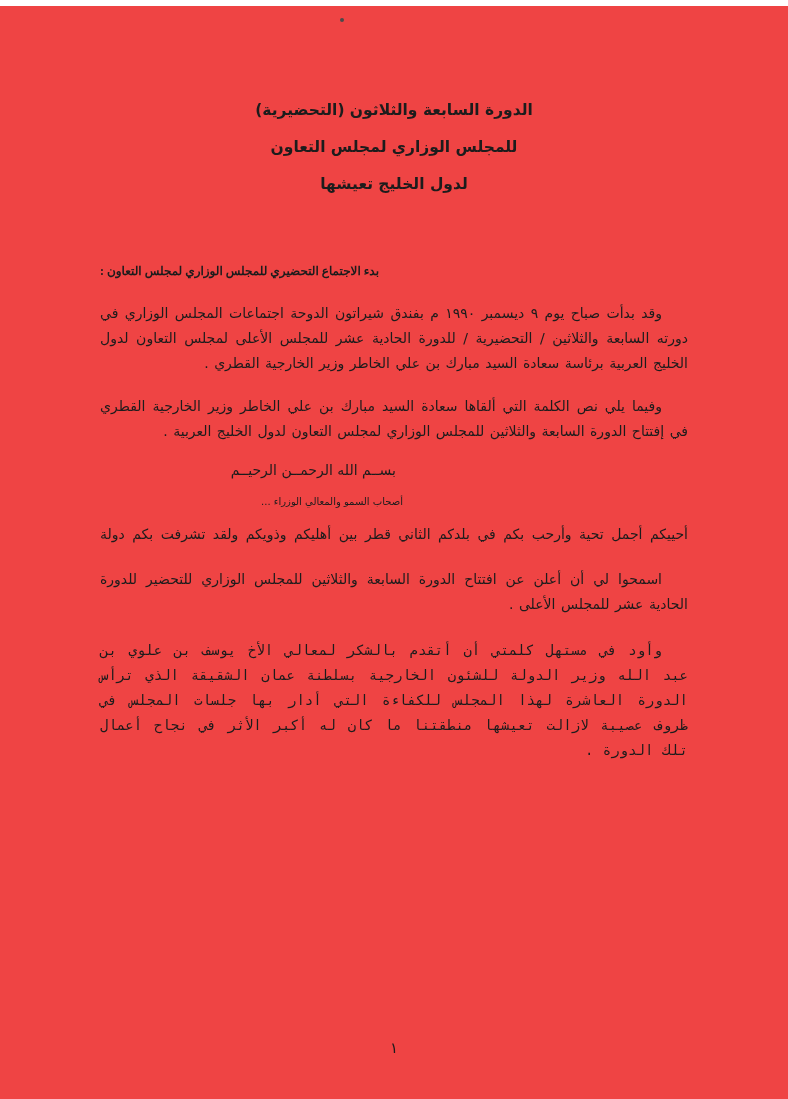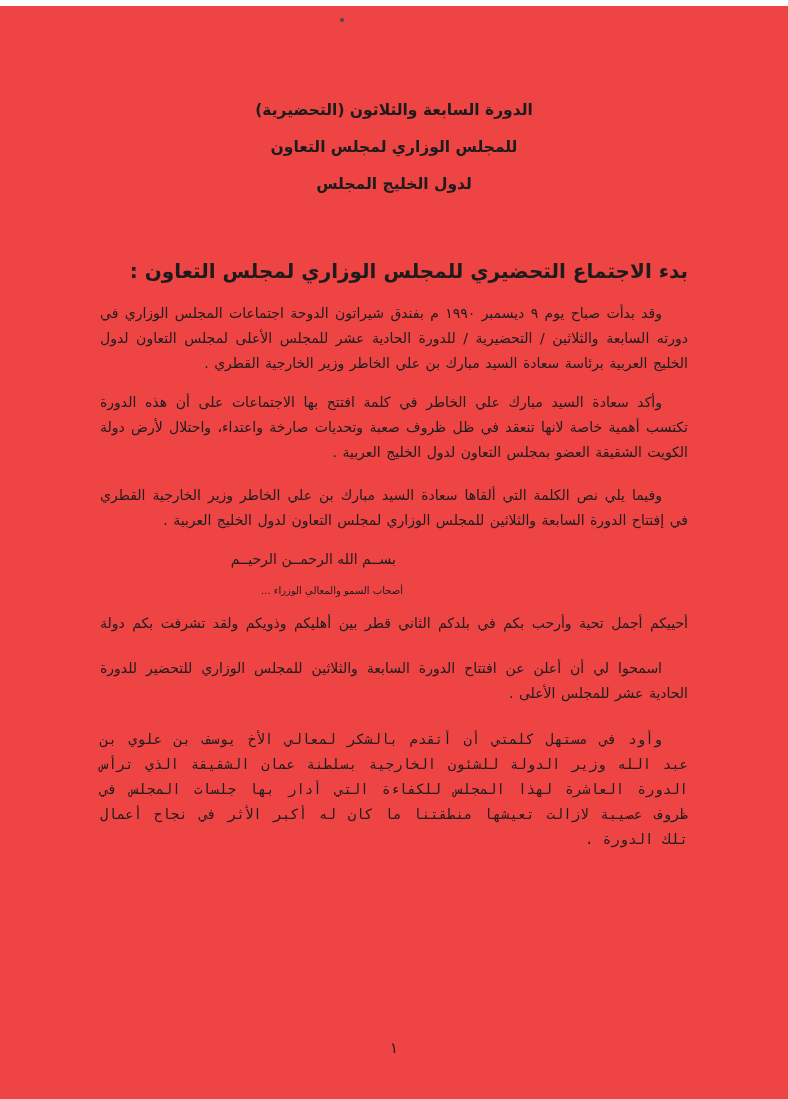--- a/index.html
+++ b/index.html
@@ -37,23 +37,24 @@
   .title-block {
     margin-top: 86px;
     text-align: center;
     font-weight: bold;
     font-size: 15.5px;
     line-height: 37px;
     letter-spacing: 0.2px;
   }
   .heading {
     font-weight: bold;
-    font-size: 20px;
+    font-size: 12px;
     line-height: 24px;
-    text-align: right;
+    text-align: left;
+    font-family: Liberation Serif, serif;
   }
   .heading-1 { margin-top: 56px; }
   .heading-2 { margin-top: 36px; }
   .para {
     font-size: 14px;
     line-height: 25px;
     text-align: justify;
     word-spacing: 1px;
   }
   .indent { text-indent: 26px; }
@@ -105,28 +106,27 @@
 
 <div class="page">
 
   <span class="speck"></span>
 
   <div class="content">
 
     <div class="title-block">
       <div>الدورة السابعة والثلاثون (التحضيرية)</div>
       <div>للمجلس الوزاري لمجلس التعاون</div>
-      <div>لدول الخليج المجلس</div>
+      <div>لدول الخليج تعيشها</div>
     </div>
 
     <div class="heading heading-1">بدء الاجتماع التحضيري للمجلس الوزاري لمجلس التعاون :</div>
 
     <p class="para indent mt-a1">وقد بدأت صباح يوم ٩ ديسمبر ١٩٩٠ م بفندق شيراتون الدوحة اجتماعات المجلس الوزاري في دورته السابعة والثلاثين / التحضيرية / للدورة الحادية عشر للمجلس الأعلى لمجلس التعاون لدول الخليج العربية برئاسة سعادة السيد مبارك بن علي الخاطر وزير الخارجية القطري .</p>
 
-    <p class="para indent mt-a2">وأكد سعادة السيد مبارك علي الخاطر في كلمة افتتح بها الاجتماعات على أن هذه الدورة تكتسب أهمية خاصة لانها تنعقد في ظل ظروف صعبة وتحديات صارخة واعتداء، واحتلال لأرض دولة الكويت الشقيقة العضو بمجلس التعاون لدول الخليج العربية .</p>
 
 
     <p class="para indent mt-intro">وفيما يلي نص الكلمة التي ألقاها سعادة السيد مبارك بن علي الخاطر وزير الخارجية القطري في إفتتاح الدورة السابعة والثلاثين للمجلس الوزاري لمجلس التعاون لدول الخليج العربية .</p>
 
     <div class="basmala">بســم الله الرحمــن الرحيــم</div>
 
     <div class="salutation">أصحاب السمو والمعالي الوزراء ...</div>
 
     <div class="line-stretch">أحييكم أجمل تحية وأرحب بكم في بلدكم الثاني قطر بين أهليكم وذويكم ولقد تشرفت بكم دولة</div>
 

